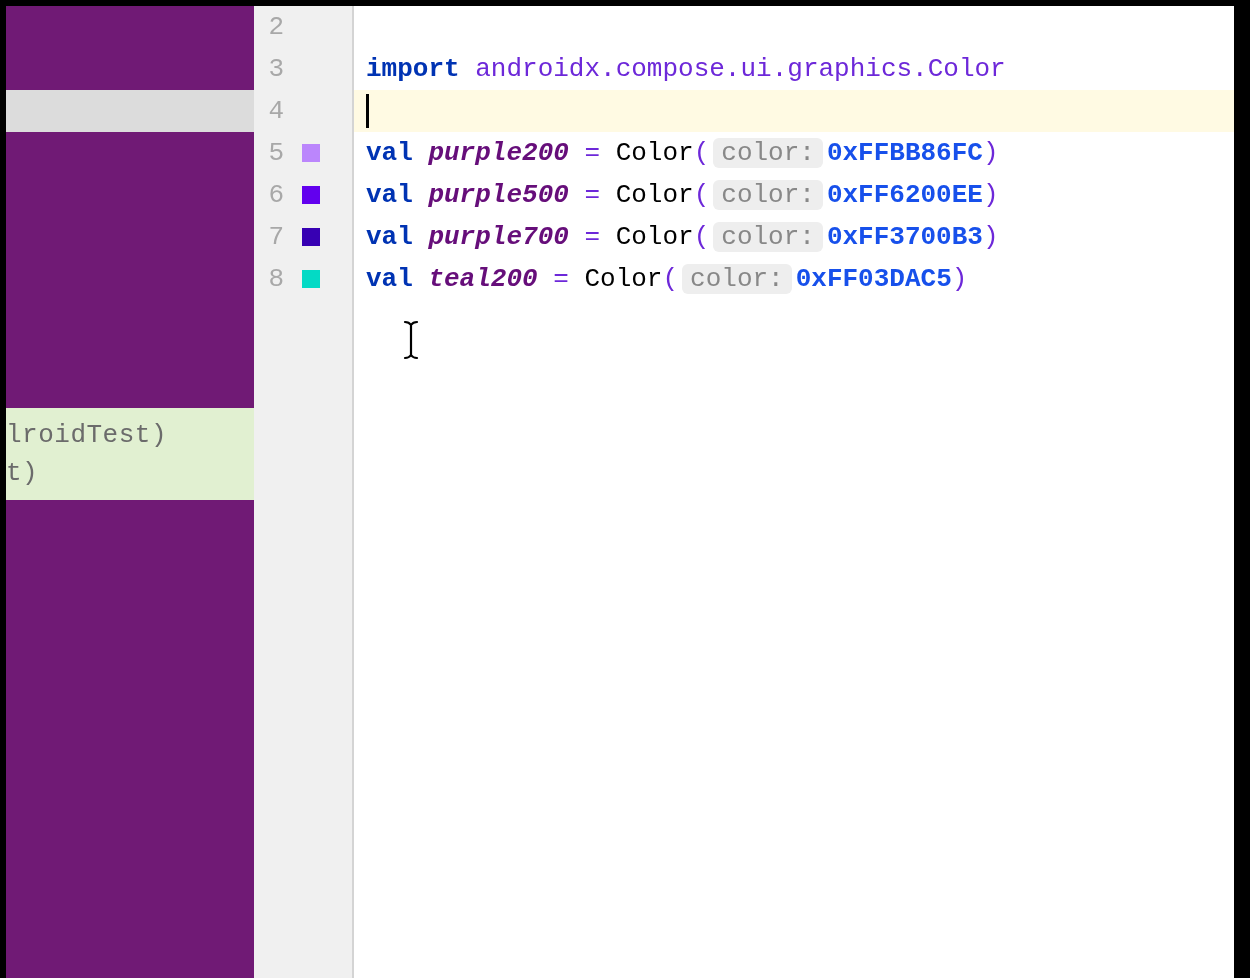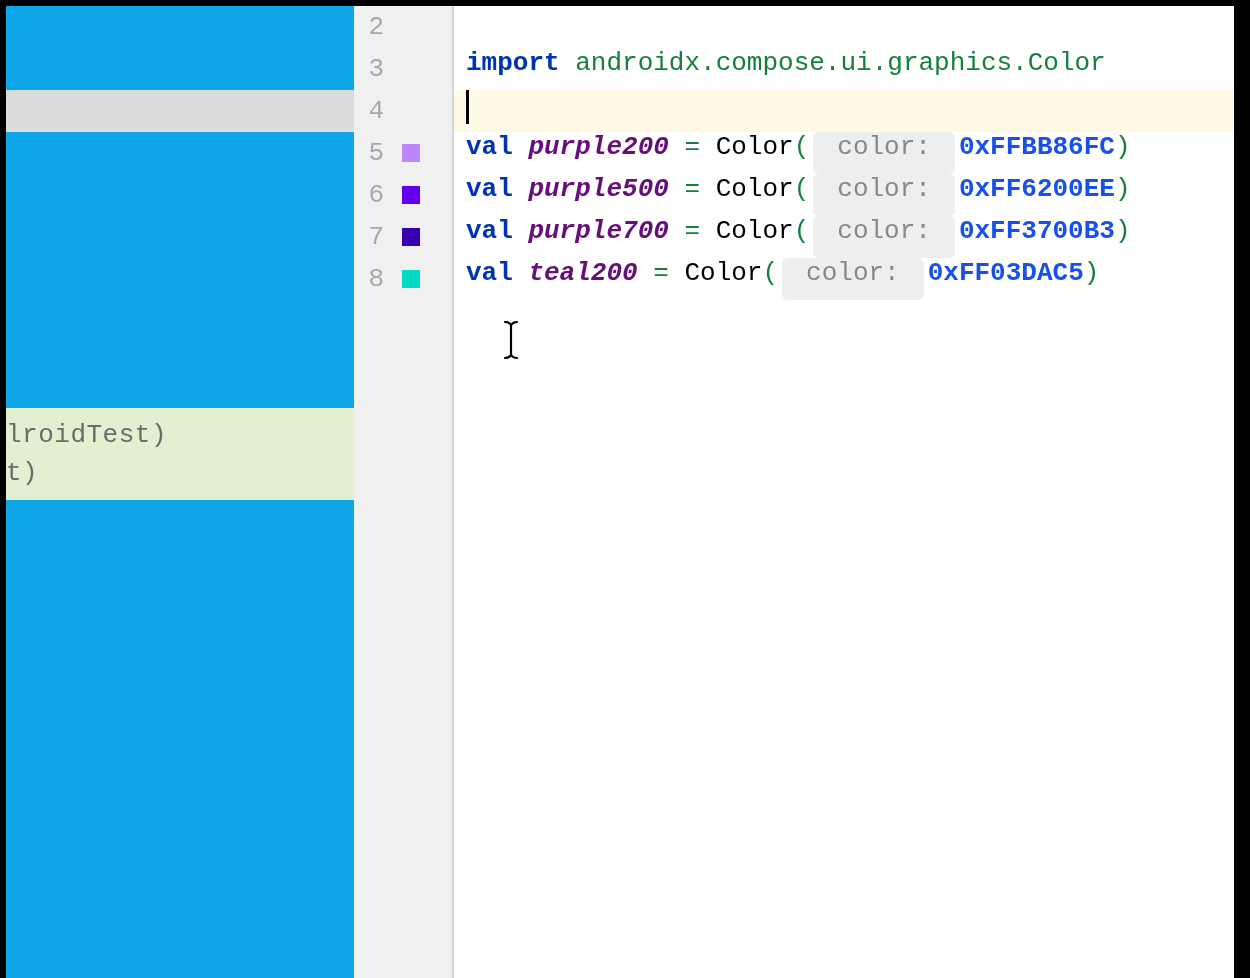--- a/index.html
+++ b/index.html
@@ -28,22 +28,22 @@
       top: 0; right: 0; bottom: 0;
       width: 16px;
       background: #000;
     }
     .container {
       position: absolute;
       top: 6px; left: 6px; right: 16px; bottom: 0;
       display: flex;
     }
     .sidebar {
-      width: 348px;
-      background: #0ea5e9;
+      width: 248px;
+      background: #701a75;
       position: relative;
       flex-shrink: 0;
     }
     .sidebar-gray-band {
       position: absolute;
       top: 84px;
       left: 0;
       right: 0;
       height: 42px;
       background: #dcdcdc;
@@ -94,37 +94,38 @@
       flex: 1;
       position: relative;
       background: #fff;
     }
     .code-line {
       position: absolute;
       left: 0;
       right: 0;
       height: 42px;
       display: flex;
+      align-items: center;
       padding-left: 12px;
       font-size: 26px;
       white-space: pre;
     }
     .highlight-line {
       background: #fffae3;
     }
     .kw { color: #0033b3; font-weight: 600; }
     .ident { color: #660e7a; font-style: italic; font-weight: 600; font-family: Liberation Mono, monospace; }
     .func { color: #000; }
-    .plain { color: #15803d; }
+    .plain { color: #6d28d9; }
     .num { color: #1750eb; font-weight: bold; }
     .hint {
       background: #eeeeee;
       color: #888888;
       border-radius: 6px;
-      padding: 0 24px;
+      padding: 0 8px;
       font-style: normal;
       font-weight: 400;
       margin: 0 4px;
     }
     .caret {
       width: 3px;
       height: 34px;
       background: #000;
       display: inline-block;
       vertical-align: middle;

